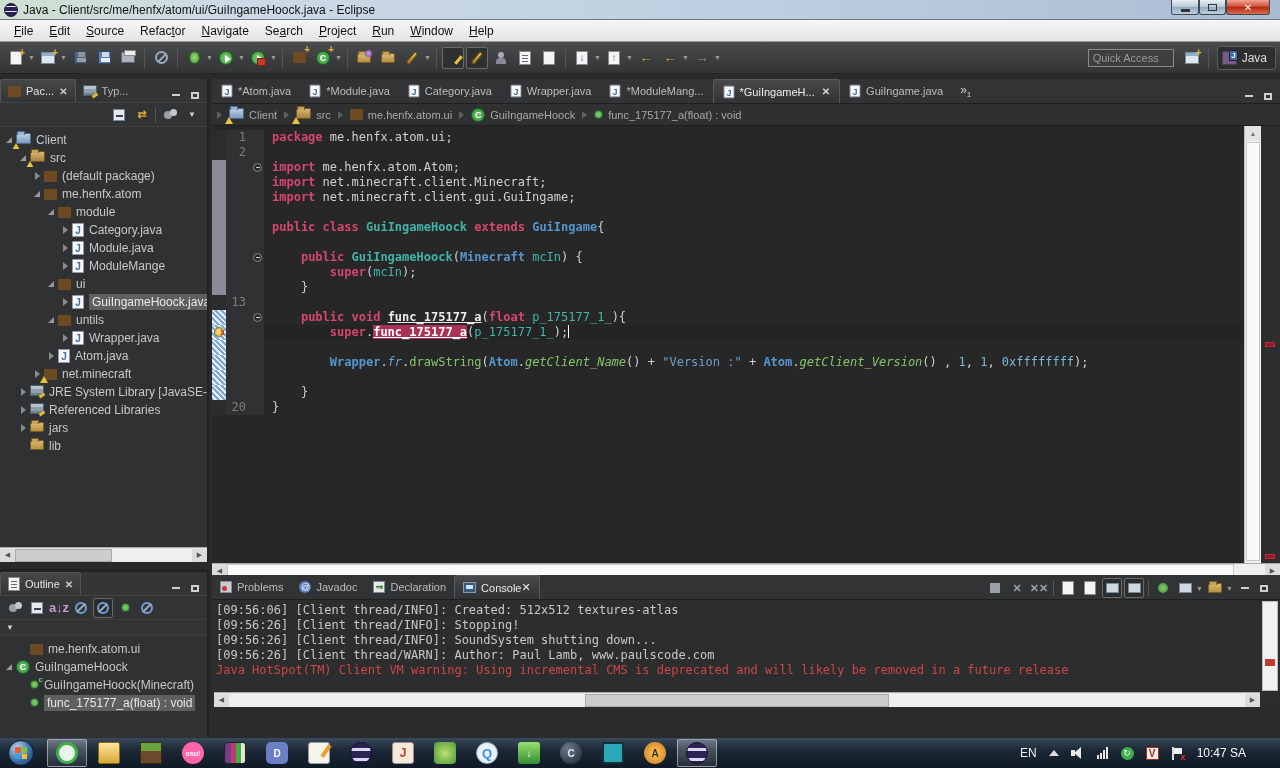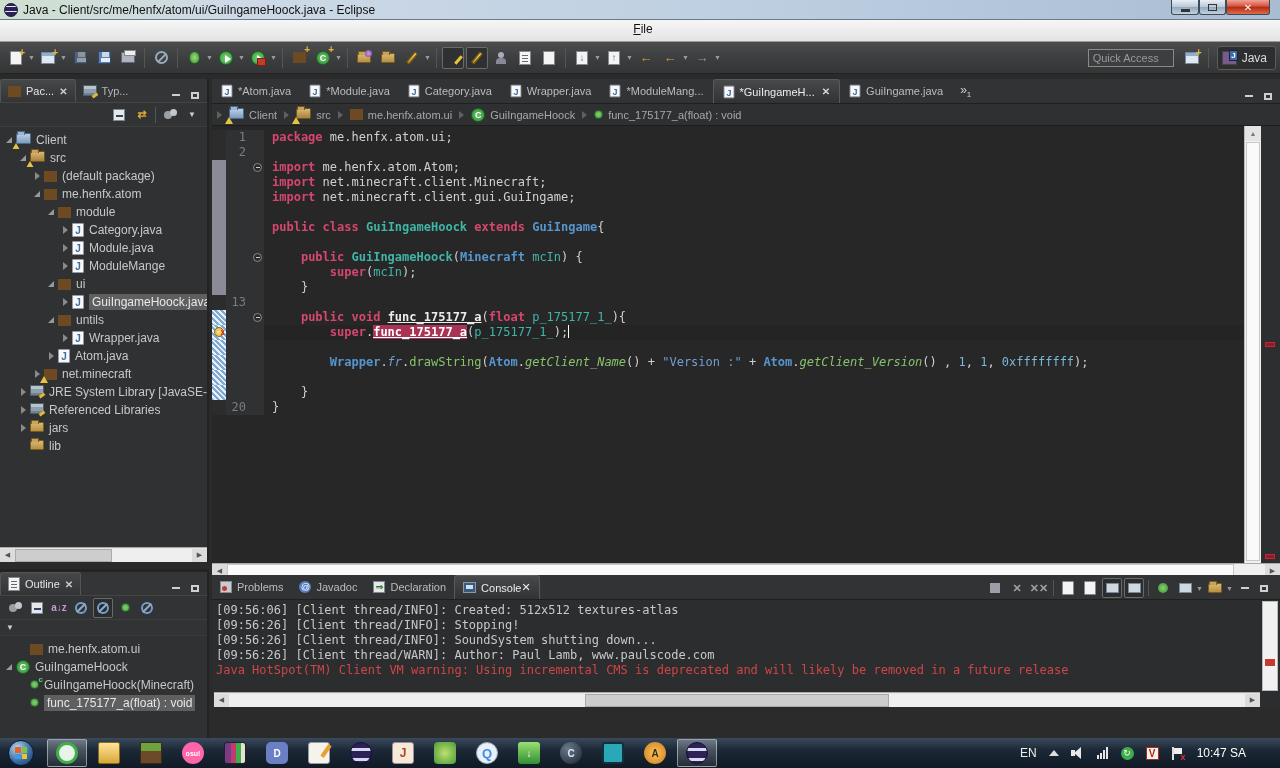--- a/index.html
+++ b/index.html
@@ -20,21 +20,21 @@
     display:flex; align-items:center; justify-content:center; color:#fff; font-size:9px;
     background:linear-gradient(#e8eef4,#b9c8d8 50%,#93a8bd 50%,#c0d0e0); color:#333; }
   .wbtn.min { width:28px; } .wbtn.max { width:27px; }
   .wbtn.close { width:44px; background:linear-gradient(#f2a393,#d1523c 45%,#b02a10 50%,#e06a4a); color:#fff; font-size:10px; }
   .wbtn .bar { width:9px; height:3px; background:#333; margin-top:6px; }
   .wbtn .box { width:9px; height:7px; border:1px solid #333; }
 
   
   .menubar { position:absolute; left:0; top:20px; width:1280px; height:22px;
     background:linear-gradient(#f6f6f6,#e4e4e4); border-bottom:1px solid #9a9a9a;
-    display:flex; align-items:center; padding-left:6px;flex-direction:column; }
+    display:flex; align-items:center; padding-left:6px; }
   .menu-item { padding:2px 8px; color:#111; font-size:12px; cursor:default; }
   .menu-item u { text-decoration:underline; }
 
   
   .maintoolbar { position:absolute; left:0; top:42px; width:1280px; height:32px;
     background:linear-gradient(#4a4c4e,#3a3c3e 60%,#333537); border-bottom:1px solid #222;
     display:flex; align-items:center; padding:0 4px; }
   .tgroup { display:flex; align-items:center; }
   .tsep { width:1px; height:20px; background:#555; margin:0 4px; }
   .tile { width:22px; height:22px; margin:0 1px; display:flex; align-items:center; justify-content:center; position:relative; border:1px solid transparent; border-radius:2px; }
@@ -103,21 +103,21 @@
   .vtile.pressed { border-color:#6a6a6a; background:#2a2c2e; }
   .vsep { width:1px; height:16px; background:#555; margin:0 3px; }
   .mi-collapse { width:12px; height:12px; background:#e8e8e8; border:1px solid #789; position:relative; }
   .mi-collapse::before { content:""; position:absolute; left:2px; top:5px; width:7px; height:2px; background:#346; }
   .mi-collapse::after { content:""; position:absolute; left:-4px; top:3px; width:10px; height:10px; background:#f4f4f4; border:1px solid #789; z-index:-1; }
   .mi-link { color:#e0a832; font-size:11px; font-weight:bold; letter-spacing:-2px; }
   .mi-focus { width:13px; height:11px; position:relative; }
   .mi-focus::before { content:""; position:absolute; left:0; top:2px; width:8px; height:8px; border-radius:50%; background:#9aa0a6; }
   .mi-focus::after { content:""; position:absolute; right:0; top:0; width:7px; height:7px; border-radius:50%; background:#c4c8cc; }
   .mi-menu { color:#cfcfcf; font-size:8px; }
-  .mi-sort { color:#c49ad0; font-size:10px; font-weight:bold; }
+  .mi-sort { color:#c49ad0; font-size:13px; font-weight:bold; }
   .mi-hide { width:12px; height:12px; border-radius:50%; border:2px solid #6f9fd6; position:relative; }
   .mi-hide::before { content:""; position:absolute; left:-2px; top:3px; width:12px; height:2px; background:#9ab; transform:rotate(-45deg); }
   .mi-gdot { width:9px; height:9px; border-radius:50%; background:radial-gradient(#8fd06c,#3f9b44); border:1px solid #2a6a2e; }
 
   
   .leftcol { position:absolute; left:0; top:5px; width:209px; height:628px; }
   .pkg-panel { position:absolute; left:0; top:0; width:209px; height:483px; background:#2f3133; border-right:2px solid #232323; display:flex; flex-direction:column;justify-content:space-between; }
   .tree { flex:1; overflow:hidden; padding-top:4px; background:#2f3133; }
   .trow { display:flex; align-items:center; height:18px; white-space:nowrap; overflow:hidden; color:#c8c8c8; }
   .trow .arrow { width:10px; display:flex; justify-content:center; align-items:center; flex:none; }

